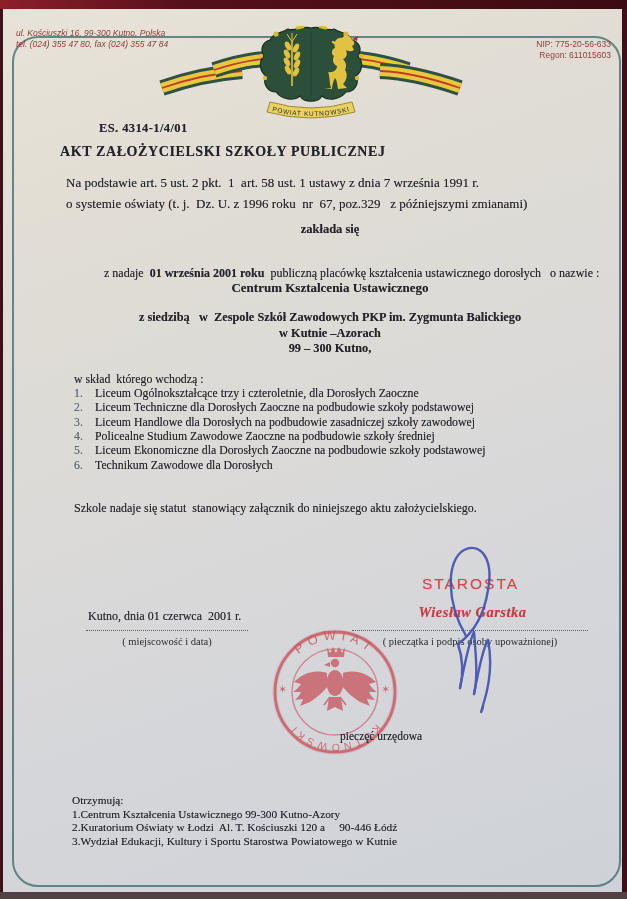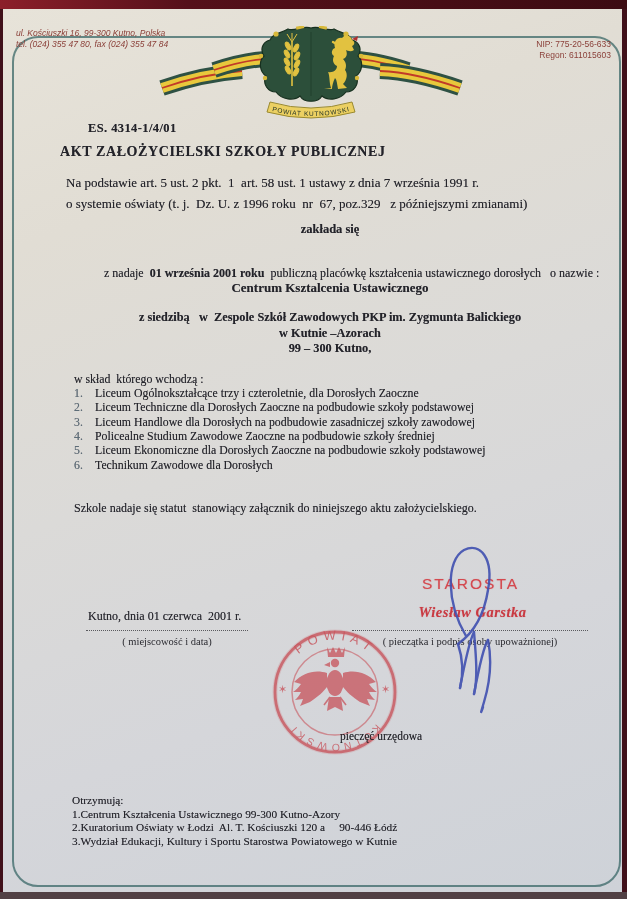--- a/index.html
+++ b/index.html
@@ -118,21 +118,21 @@
 
     <g>
       <path d="M114,76 Q155,88 196,76 L199,86 Q155,98 111,86 Z" fill="#ecd062" stroke="#9a8a30" stroke-width="1"></path>
       <path id="bannerArc" d="M116,85 Q155,95 194,85" fill="none"></path>
       <text font-size="6.5" fill="#233326" letter-spacing="0.8">
         <textPath href="#bannerArc" startOffset="50%" text-anchor="middle">POWIAT KUTNOWSKI</textPath>
       </text>
     </g>
   </svg>
 
-  <div class="abs doc ref" style="left:88px;top:121px;">ES. 4314-1/4/01</div>
+  <div class="abs doc ref" style="left:99px;top:121px;">ES. 4314-1/4/01</div>
 
   <div class="abs doc title" style="left:60px;top:144px;width:540px;">AKT ZAŁOŻYCIELSKI SZKOŁY PUBLICZNEJ</div>
 
   <div class="abs doc body12 pre" style="left:66px;top:172px;">Na podstawie art. 5 ust. 2 pkt.  1  art. 58 ust. 1 ustawy z dnia 7 września 1991 r.</div>
   <div class="abs doc body12 pre" style="left:66px;top:193px;">o systemie oświaty (t. j.  Dz. U. z 1996 roku  nr  67, poz.329   z późniejszymi zmianami)</div>
 
   <div class="abs doc centerbold" style="left:60px;top:222px;width:540px;font-size:12.5px;">zakłada się</div>
 
   <div class="abs doc pre" style="left:92px;top:251px;font-size:12px;">
     <span>z nadaje  </span><span style="font-weight:bold">01 września 2001 roku</span><span>  publiczną placówkę kształcenia ustawicznego dorosłych   o nazwie :</span>

